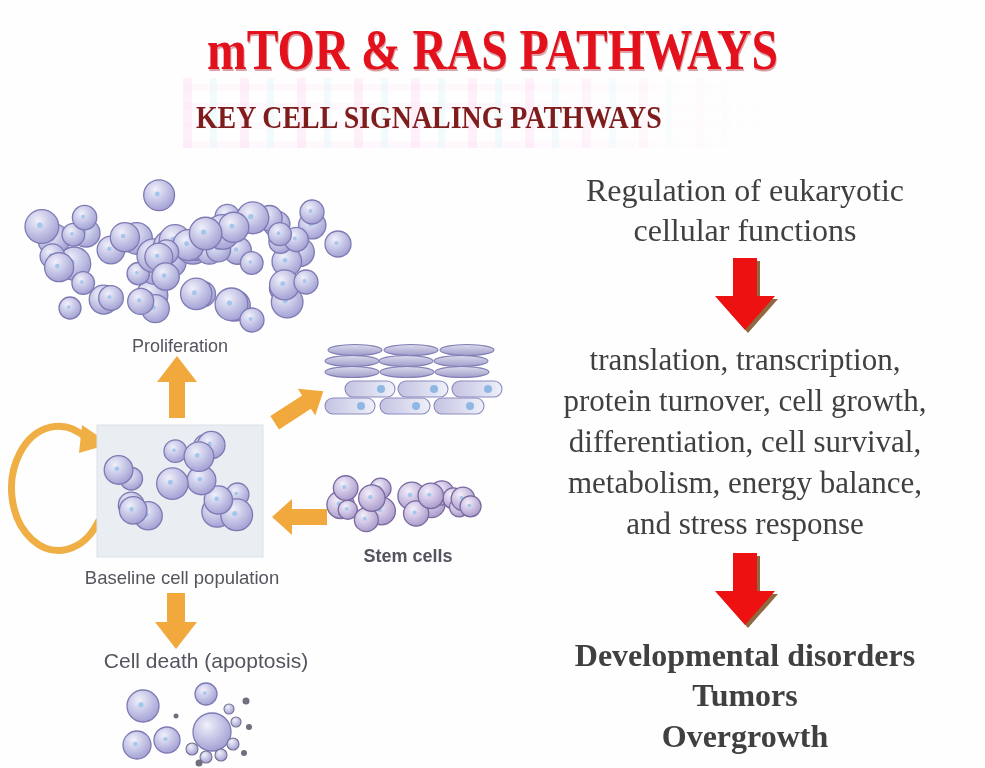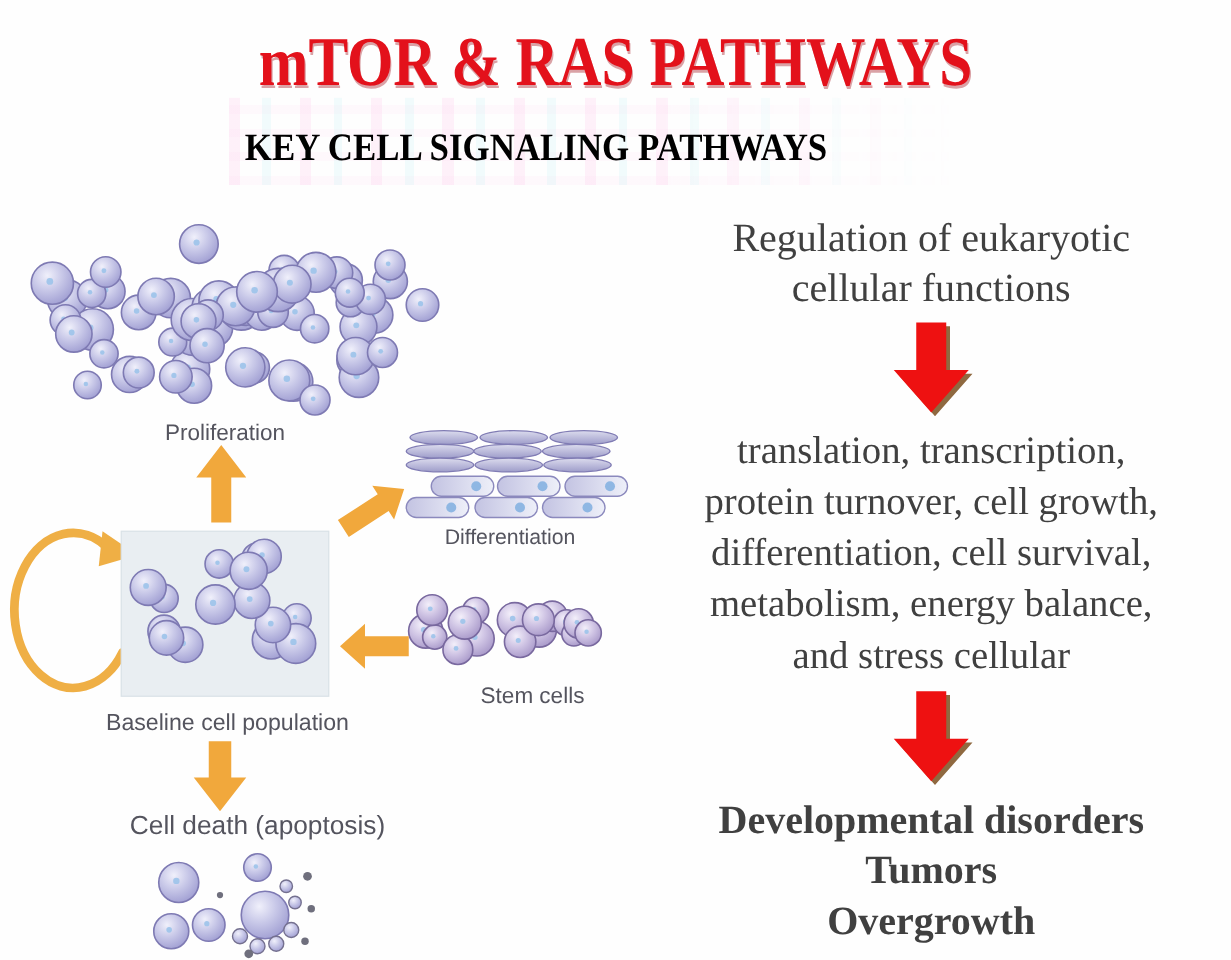--- a/index.html
+++ b/index.html
@@ -4,38 +4,38 @@
 <style>
   html,body{margin:0;padding:0;background:#ffffff;}
   .slide{position:relative;width:985px;height:768px;background:#fefefe;overflow:hidden;
          font-family:"Liberation Serif","DejaVu Serif",serif;}
   
   .title{position:absolute;left:0;top:18px;width:985px;text-align:center;margin:0;
          font-size:56px;font-weight:bold;color:#e3111b;letter-spacing:0px;
          transform:scaleX(.85);transform-origin:center;
          text-shadow:1px 2px 0 rgba(160,14,24,.38);}
   .subtitle{position:absolute;left:0;top:100px;width:857px;text-align:center;margin:0;
-         font-size:31px;font-weight:bold;color:#000000;}
+         font-size:31px;font-weight:bold;color:#7f1d1d;}
   .subtitle span{display:inline-block;transform:scaleX(.9);transform-origin:center;}
   .artifact{position:absolute;left:183px;top:78px;width:608px;height:70px;
          background:
            repeating-linear-gradient(90deg, rgba(255,120,205,.22) 0 9px, rgba(0,0,0,0) 9px 27px,
                                       rgba(110,224,230,.20) 27px 34px, rgba(0,0,0,0) 34px 57px),
            repeating-linear-gradient(0deg, rgba(255,165,225,.13) 0 7px, rgba(0,0,0,0) 7px 19px);
          opacity:.45;filter:blur(.4px);
          -webkit-mask-image:linear-gradient(90deg,#000 0 55%,rgba(0,0,0,0) 96%);
          mask-image:linear-gradient(90deg,#000 0 55%,rgba(0,0,0,0) 96%);}
   
   #cells-svg{position:absolute;left:0;top:160px;}
   .dlabel{position:absolute;margin:0;text-align:center;
           font-family:"Liberation Sans","DejaVu Sans",sans-serif;
           color:#54545e;font-size:18px;}
   .lab-prolif{left:80px;top:336px;width:200px;text-align:center;}
   .lab-diff{left:318px;top:420px;width:180px;font-size:17px;}
-  .lab-stem{left:346px;top:546px;width:160px;}
+  .lab-stem{left:328px;top:546px;width:160px;font-weight:bold;}
   .lab-base{left:62px;top:567px;width:240px;font-size:18.5px;}
   .lab-death{left:86px;top:649px;width:240px;font-size:21px;}
   
   .flow{position:absolute;left:502px;top:170px;width:486px;
         display:flex;flex-direction:column;align-items:center;gap:6px;}
   .flow p{margin:0;text-align:center;color:#404040;white-space:pre-line;}
   .step1{font-size:32px;line-height:1.25;}
   .step2{font-size:31px;line-height:1.32;}
   .step3{font-size:32px;line-height:1.28;font-weight:bold;color:#121212;font-family:Liberation Serif, serif;}
   .red-arrow{display:block;}
@@ -308,37 +308,36 @@
         <circle cx="229" cy="549" r="5" fill="url(#cg)" stroke="#74708f" stroke-width="1.1"></circle>
         <circle cx="246" cy="541" r="3.5" fill="#6f6f7d"></circle>
         <circle cx="249" cy="567" r="3" fill="#6f6f7d"></circle>
         <circle cx="199" cy="603" r="3.5" fill="#6f6f7d"></circle>
         <circle cx="244" cy="593" r="3" fill="#6f6f7d"></circle>
         <circle cx="176" cy="556" r="2.5" fill="#6f6f7d"></circle>
       </g>
     </svg>
 
   <p class="dlabel lab-prolif">Proliferation</p>
-  <p class="dlabel lab-diff">Differentiation</p>
   <p class="dlabel lab-stem">Stem cells</p>
   <p class="dlabel lab-base">Baseline cell population</p>
   <p class="dlabel lab-death">Cell death (apoptosis)</p>
 
   <div class="flow">
     <p class="step1">Regulation of eukaryotic
 cellular functions</p>
     <svg class="red-arrow" width="72" height="78" viewBox="0 0 72 78">
       <polygon points="27,5 51,5 51,43 69,43 39,77 9,43 27,43" fill="#7b4f1e" opacity=".85"></polygon>
       <polygon points="24,2 48,2 48,40 66,40 36,74 6,40 24,40" fill="#EE1111"></polygon>
     </svg>
     <p class="step2">translation, transcription,
 protein turnover, cell growth,
 differentiation, cell survival,
 metabolism, energy balance,
-and stress cellular</p>
+and stress response</p>
     <svg class="red-arrow" width="72" height="78" viewBox="0 0 72 78">
       <polygon points="27,5 51,5 51,43 69,43 39,77 9,43 27,43" fill="#7b4f1e" opacity=".85"></polygon>
       <polygon points="24,2 48,2 48,40 66,40 36,74 6,40 24,40" fill="#EE1111"></polygon>
     </svg>
     <p class="step3">Developmental disorders
 Tumors
 Overgrowth</p>
   </div>
 
 </div>

